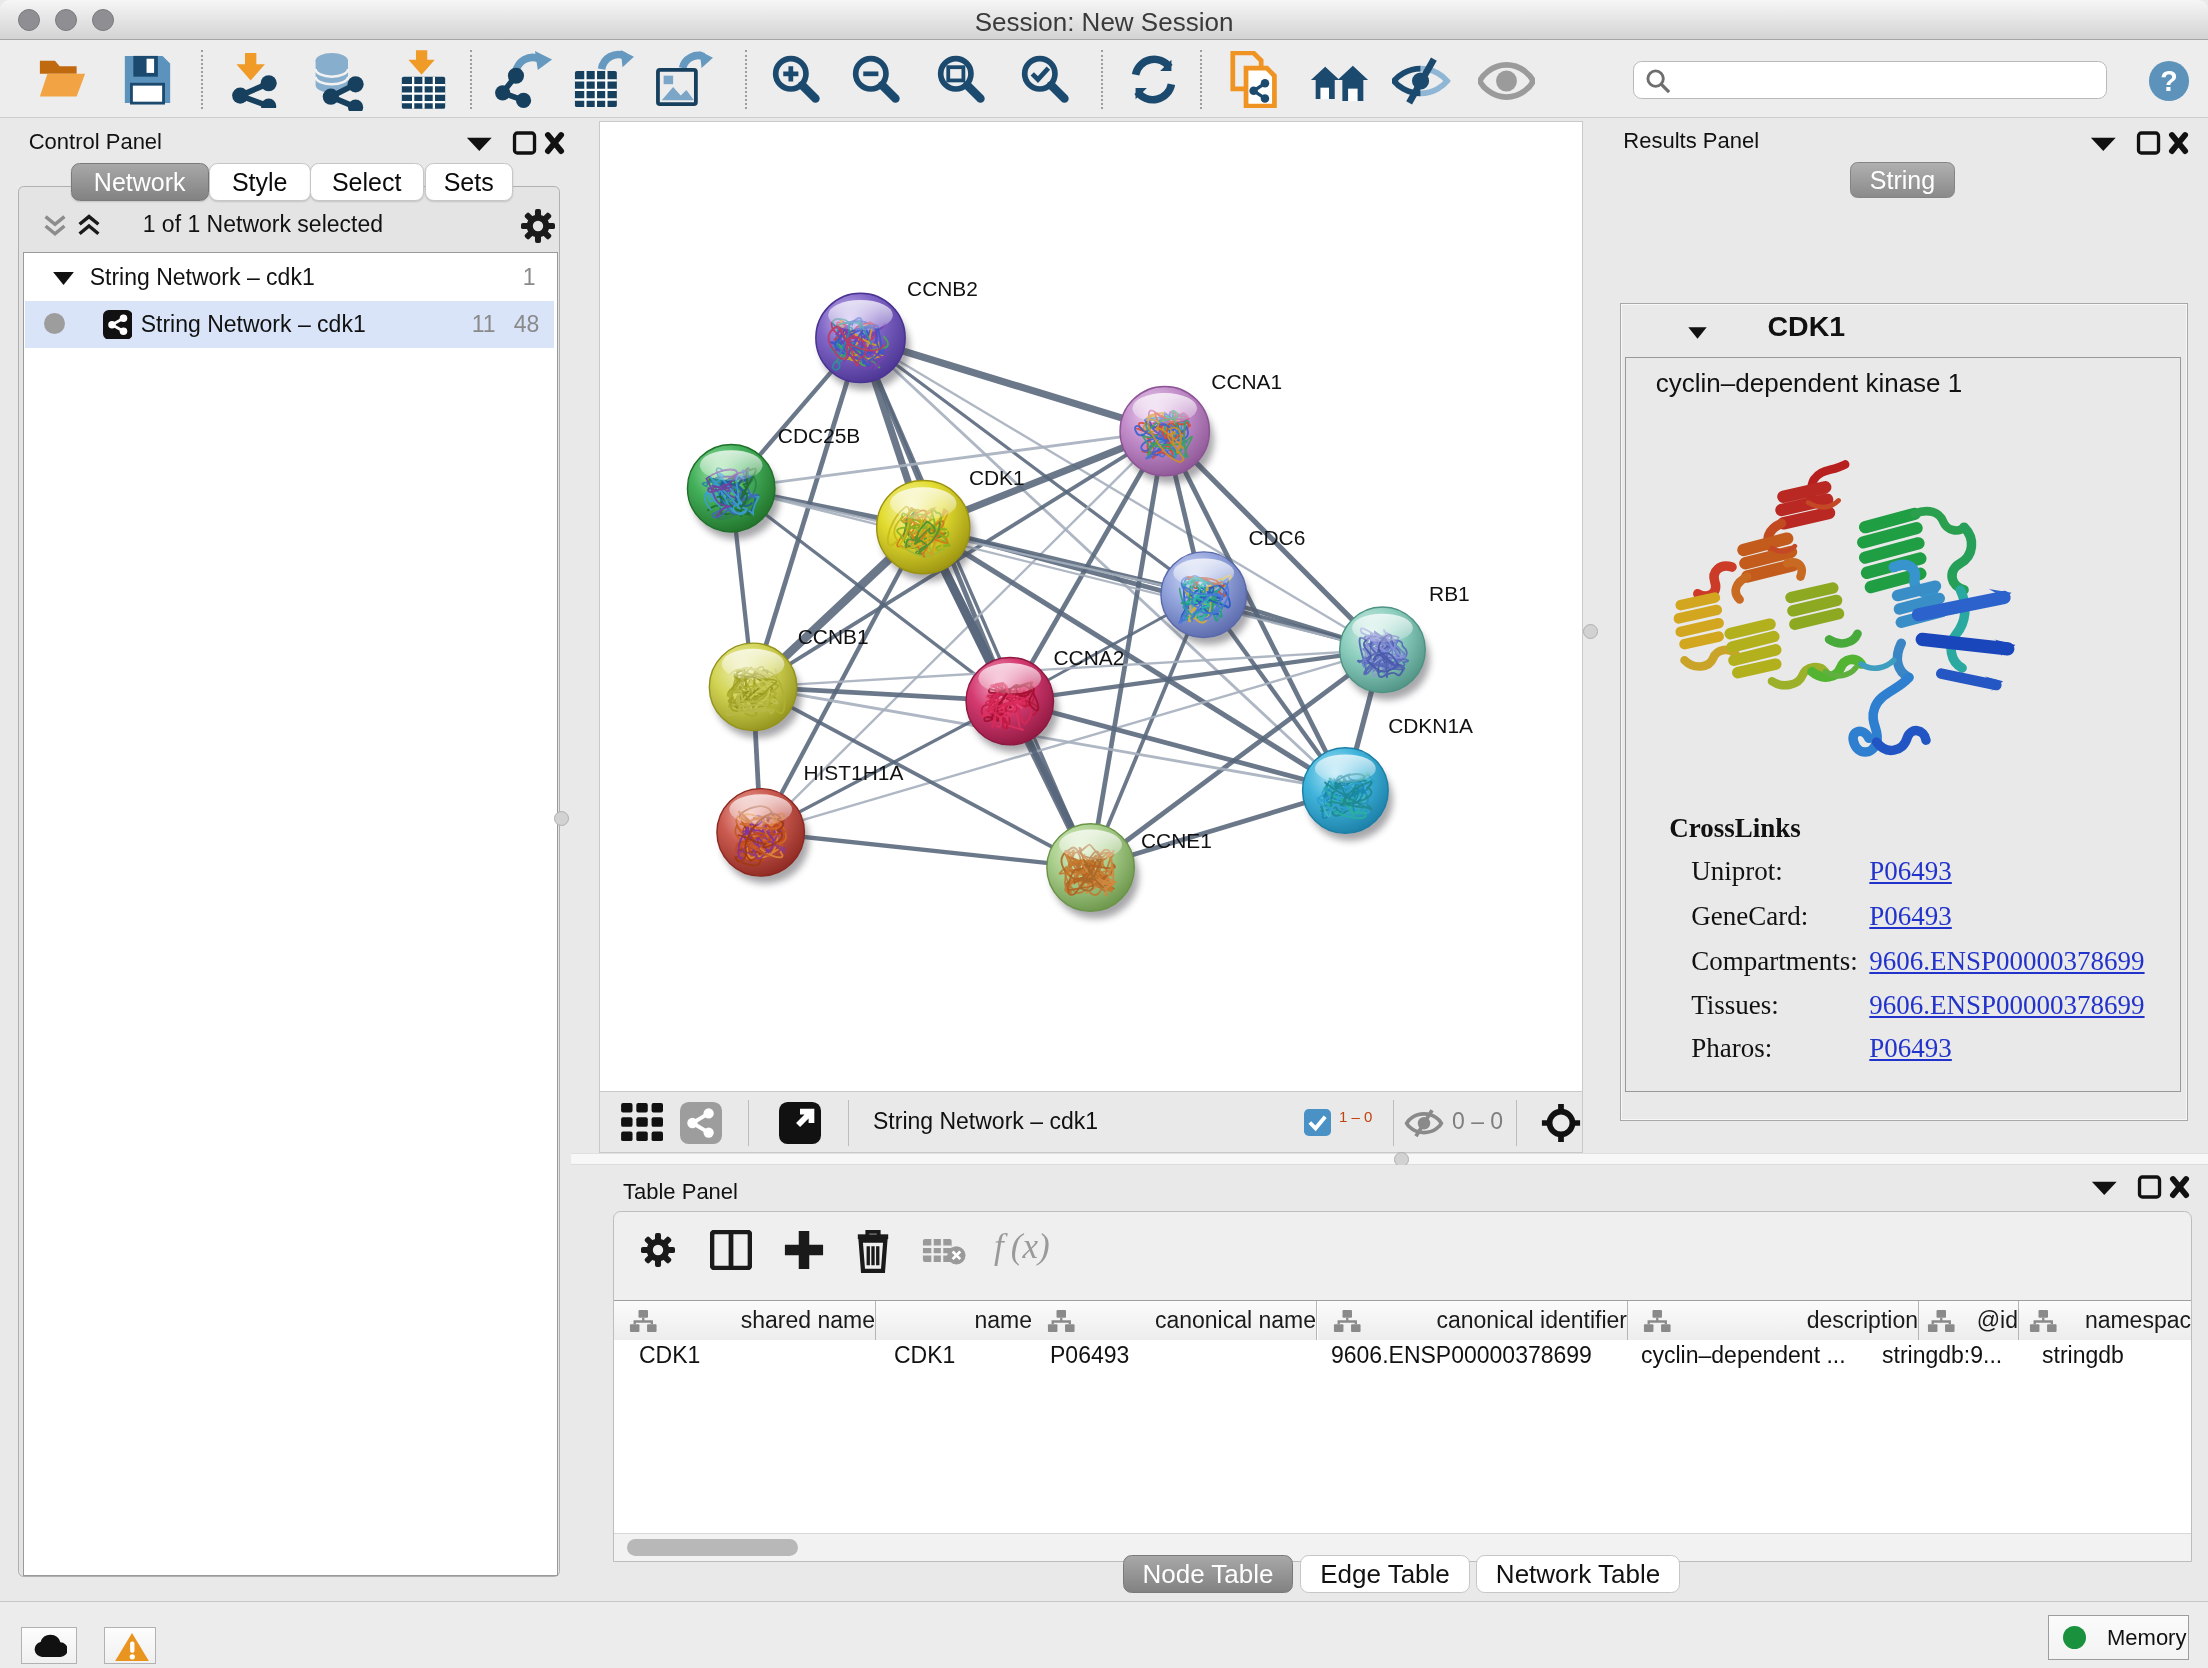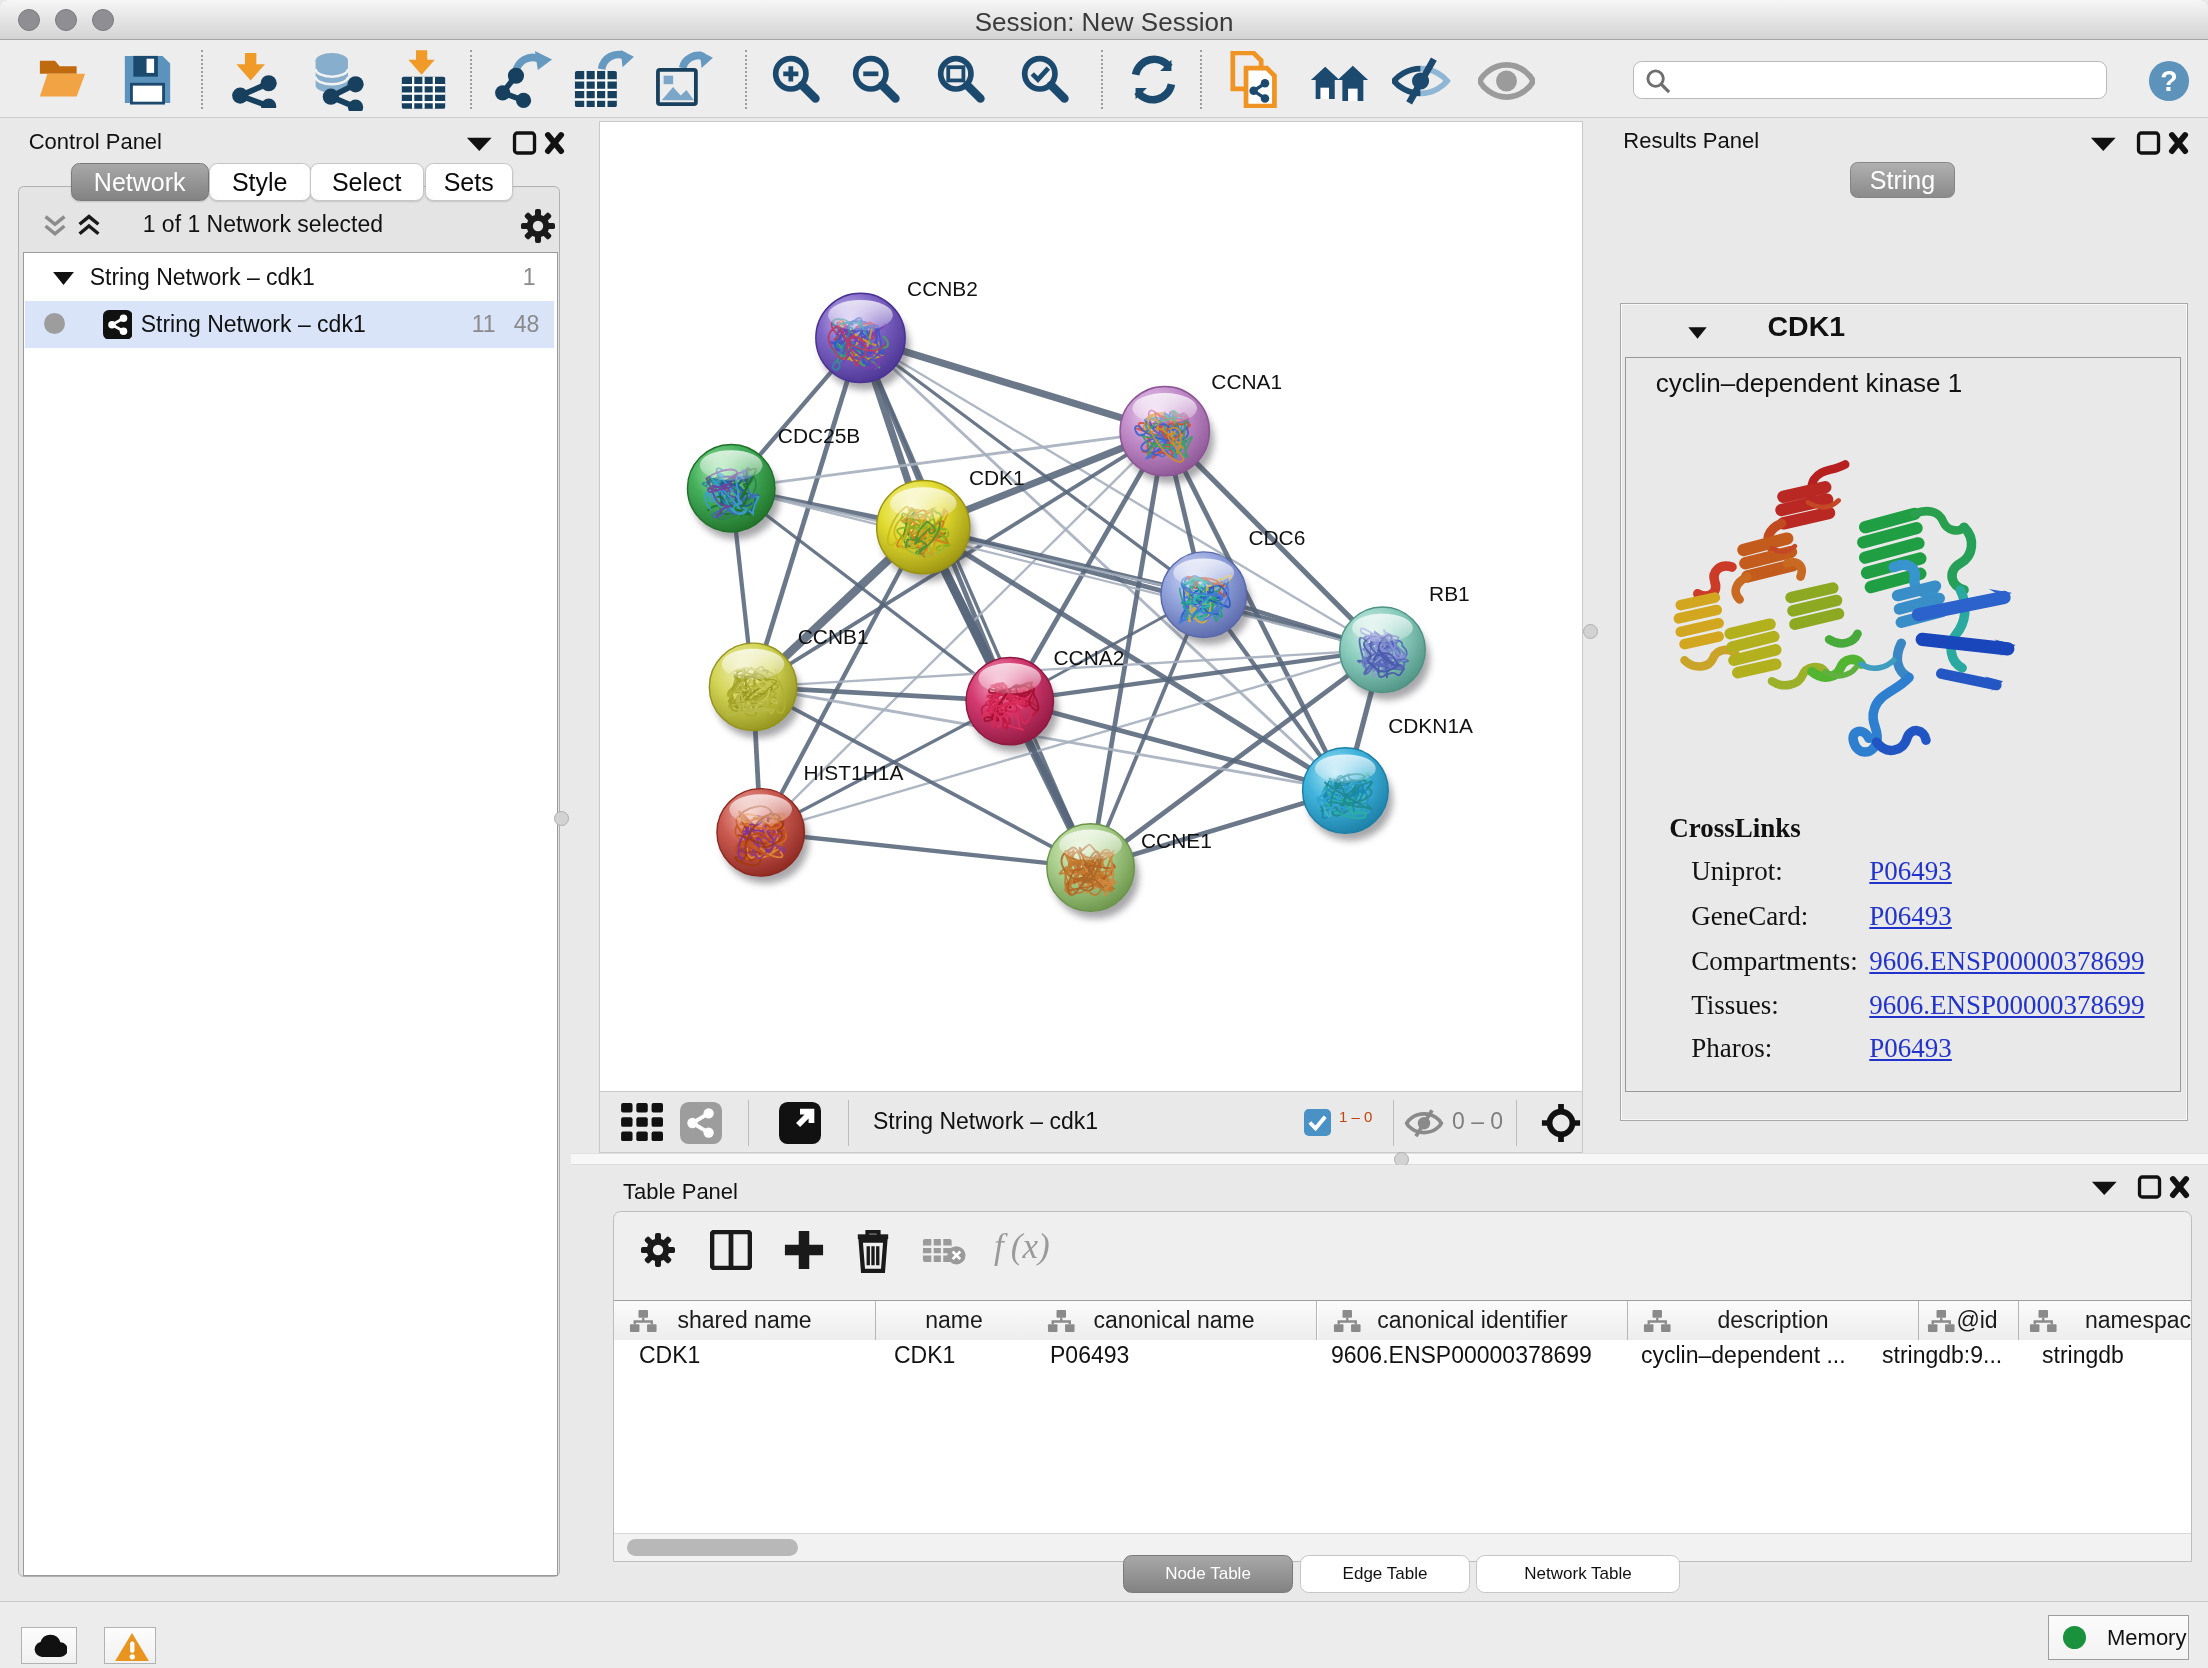--- a/index.html
+++ b/index.html
@@ -36,25 +36,25 @@
 .rbtn{position:absolute;top:20px;height:35px;background:#fff;border:1px solid #b9b9b9;border-radius:8.6px;font-size:26px;text-align:center;line-height:33px}
 #rp-box2{left:10.5px;top:185px;width:568px;height:818px;border:1px solid #a8a8a8;background:#e9e9e9;box-shadow:inset 0 0 0 1px #f8f8f8}
 #rp-inner{left:4.8px;top:53px;width:556px;height:735px;border:1px solid #999;background:#e9e9e9}
 .serif{font-family:"Liberation Serif",serif}
 .rlink{color:#2233cc;text-decoration:underline}
 
 #tpanel{left:571px;top:1165px;width:1638px;height:436px;background:#e9e9e9}
 #tp-box{left:42px;top:46px;width:1579px;height:351px;background:#efefef;border:1px solid #bdbdbd;border-radius:7.6px 7.6px 0 0}
 #tp-grid{left:0px;top:88px;width:1577px;height:234px;background:#fff;border-top:1px solid #9f9f9f;border-bottom:1px solid #cfcfcf}
 .th{position:absolute;top:0;height:39px;background:linear-gradient(#fbfbfb,#ededed);border-right:1px solid #b5b5b5;font-size:23px;color:#1a1a1a}
-.thlab{position:absolute;top:5.7px;width:100%;text-align:center}
+.thlab{position:absolute;top:5.7px;width:100%;text-align:right}
 .td{position:absolute;top:41px;font-size:23px;color:#111}
 #tp-scroll{left:0px;top:321px;width:1577px;height:27.6px;background:#f2f2f2;border-top:1px solid #d8d8d8}
 #tp-thumb{left:13.3px;top:4.8px;width:171px;height:17px;background:#b8b8b8;border-radius:8.6px}
-.btab{position:absolute;top:390px;height:38px;border:1px solid #c6c6c6;background:#fff;border-radius:8.6px;font-size:17px;text-align:center;line-height:36px}
+.btab{position:absolute;top:390px;height:38px;border:1px solid #c6c6c6;background:#fff;border-radius:8.6px;font-size:26px;text-align:center;line-height:36px}
 
 #statusbar{left:0;top:1601px;width:2208px;height:68px;background:#ececec;border-top:1px solid #c8c8c8}
 .sbtn{position:absolute;top:25px;height:37px;background:linear-gradient(#fdfdfd,#f0f0f0);border:1px solid #b2b2b2}
 #membtn{left:2048px;top:13.3px;width:141px;height:45px;background:linear-gradient(#fbfbfb,#f3f3f3);border:1.9px solid #9d9d9d;font-size:22px}
 </style></head>
 <body>
 
 <div id="titlebar" class="abs">
   <div class="tl abs" style="left:18px"></div>
   <div class="tl abs" style="left:55px"></div>

